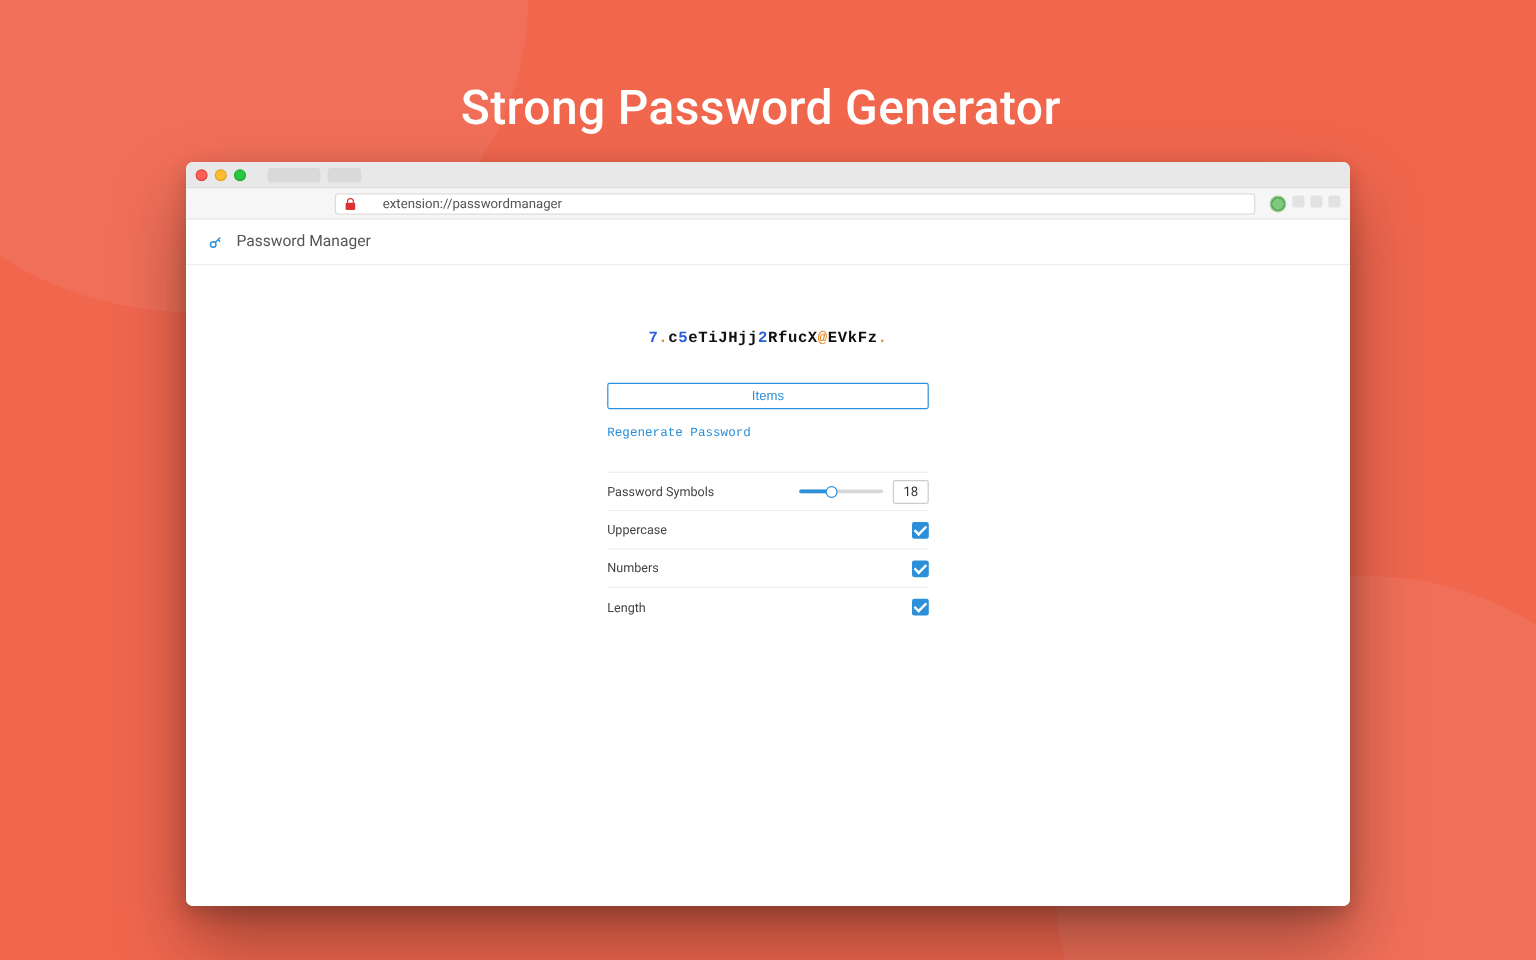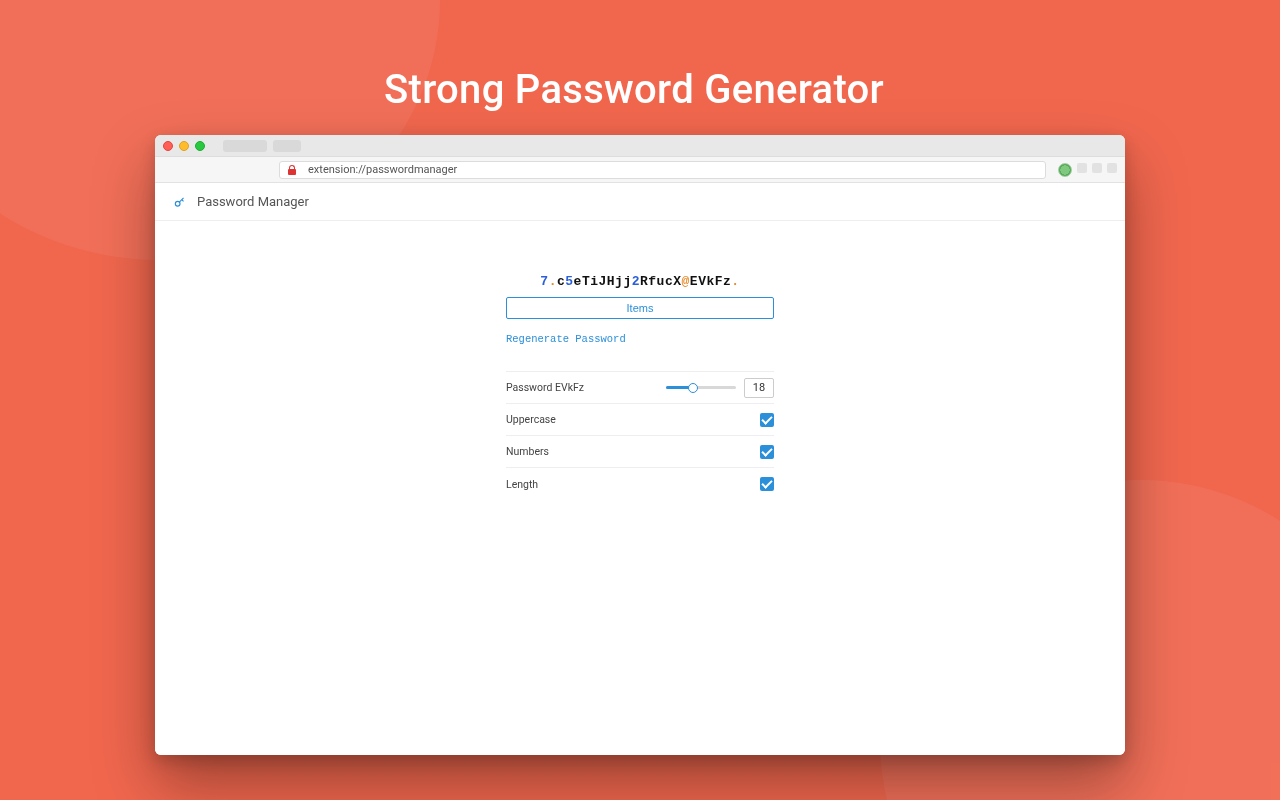--- a/index.html
+++ b/index.html
@@ -87,21 +87,21 @@
     flex: 1;
     height: 18px;
     background: #fff;
     border: 1px solid #dcdcdc;
     border-radius: 3px;
     display: flex;
     align-items: center;
     padding: 0 8px;
     font-size: 11px;
     color: #555;
-    gap: 12px;
+    gap: 23px;
   }
   .lock-icon {
     width: 8px; height: 10px;
     display: inline-block;
     position: relative;
   }
   .lock-icon::before {
     content: "";
     position: absolute; bottom: 0; left: 0;
     width: 8px; height: 6px; background: #d33; border-radius: 1px;
@@ -248,21 +248,21 @@
   .gen-panel {
     width: 268px;
     margin: 40px auto 0 auto;
   }
   .password-display {
     text-align: center;
     font-family: "Courier New", Courier, monospace;
     font-size: 13px;
     font-weight: 700;
     letter-spacing: 0.5px;
-    margin-bottom: 8px;
+    margin-bottom: 30px;
     white-space: nowrap;
   }
   .pw-chunk.num { color: #2b5fd9; }
   .pw-chunk.sym { color: #e78b2b; }
   .pw-chunk.txt { color: #111; }
 
   .copy-btn {
     width: 100%;
     height: 22px;
     border: 1px solid #2b8fd9;
@@ -381,21 +381,21 @@
 
         <button class="copy-btn">
           <span>Items</span>
         </button>
 
         <a class="regen-link">
           <span>Regenerate Password</span>
         </a>
 
         <div class="opt-row">
-          <span>Password EVkFz</span>
+          <span>Password Symbols</span>
           <div class="len-controls">
             <div class="slider">
               <div class="fill"></div>
               <div class="thumb"></div>
             </div>
             <div class="len-box">18</div>
           </div>
         </div>
 
         <div class="opt-row">

